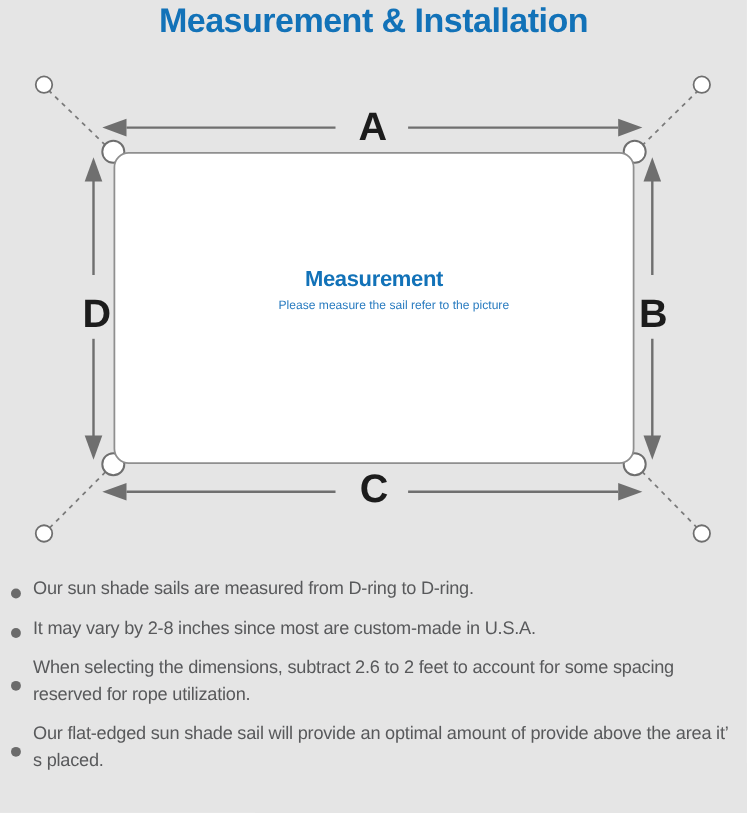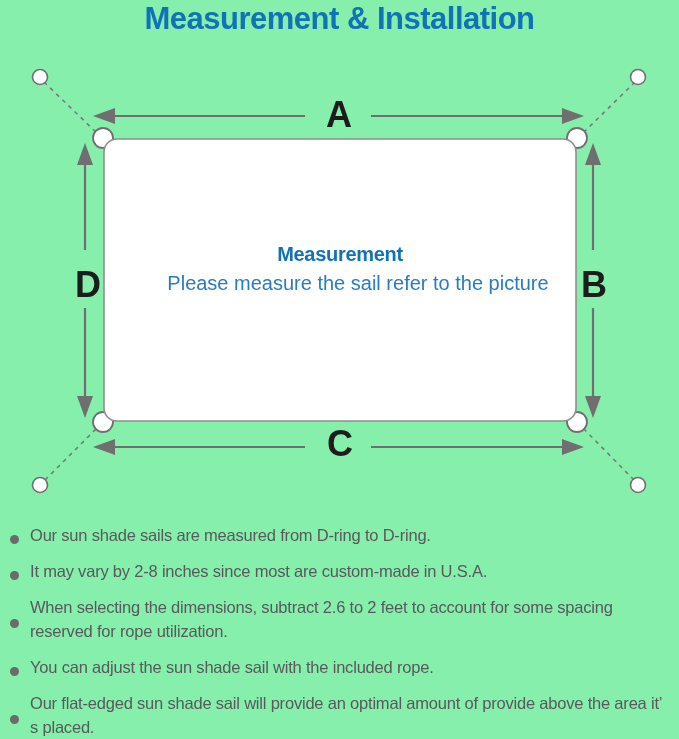--- a/index.html
+++ b/index.html
@@ -1,19 +1,19 @@
 <!DOCTYPE html>
 <html><head>
 <meta charset="utf-8">
 <style>
   html,body{margin:0;padding:0;background:#ffffff;}
   #stage{
     position:relative;
     width:679px;height:739px;
-    background:#86efac;
+    background:#e5e5e5;
     font-family:"Liberation Sans", sans-serif;
     overflow:hidden;
     text-decoration:underline;
   }
   .page-title{
     position:absolute;top:1px;left:0;width:679px;
     text-align:center;
     font-size:31px;font-weight:bold;
     color:#1272B8;
     letter-spacing:-0.5px;
@@ -33,21 +33,21 @@
   .center-text{
     position:absolute;left:104px;top:243px;width:472px;
     text-align:center;
   }
   .center-heading{
     font-size:20px;font-weight:bold;color:#1272B8;
     letter-spacing:-0.3px;
   }
   .center-subtitle{
     margin-top:6px;
-    font-size:20px;color:#2A7CC0;margin-left:36px;
+    font-size:11px;color:#2A7CC0;margin-left:36px;
   }
   .notes{
     position:absolute;left:6px;top:523px;width:668px;
     list-style:none;margin:0;padding:0;
   }
   .note-item{
     display:flex;align-items:center;
     margin:0 0 12px 0;
     font-size:16.5px;line-height:24px;
     letter-spacing:-0.2px;
@@ -123,21 +123,17 @@
     <li class="note-item">
       <span class="note-dot"></span>
       <span>It may vary by 2-8 inches since most are custom-made in U.S.A.</span>
     </li>
     <li class="note-item">
       <span class="note-dot"></span>
       <span>When selecting the dimensions, subtract 2.6 to 2 feet to account for some spacing reserved for rope utilization.</span>
     </li>
     <li class="note-item">
       <span class="note-dot"></span>
-      <span>You can adjust the sun shade sail with the included rope.</span>
-    </li>
-    <li class="note-item">
-      <span class="note-dot"></span>
       <span>Our flat-edged sun shade sail will provide an optimal amount of provide above the area it’ s placed.</span>
     </li>
   </ul>
 
 </div>
 
 </body></html>

